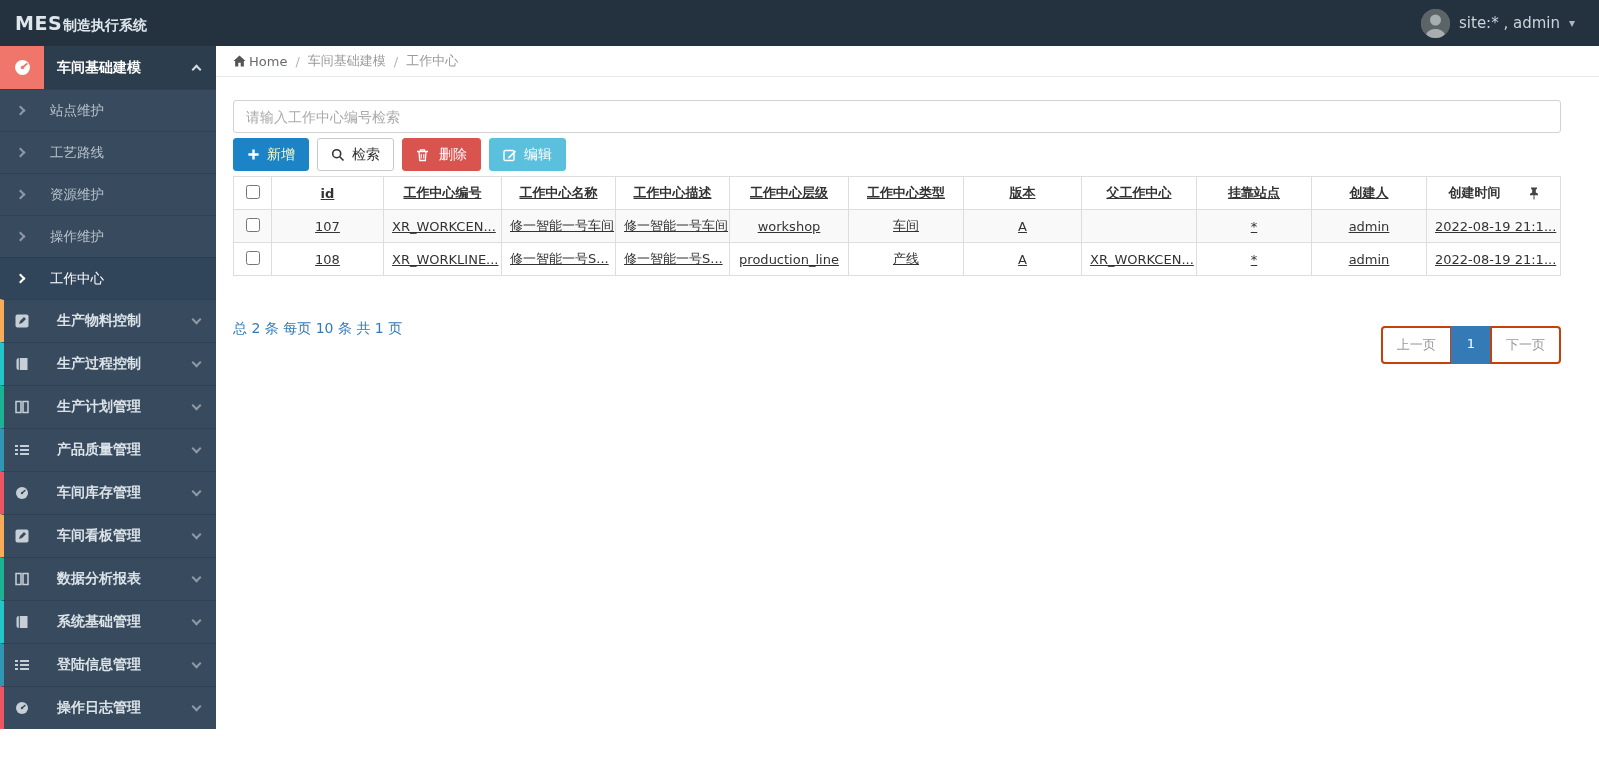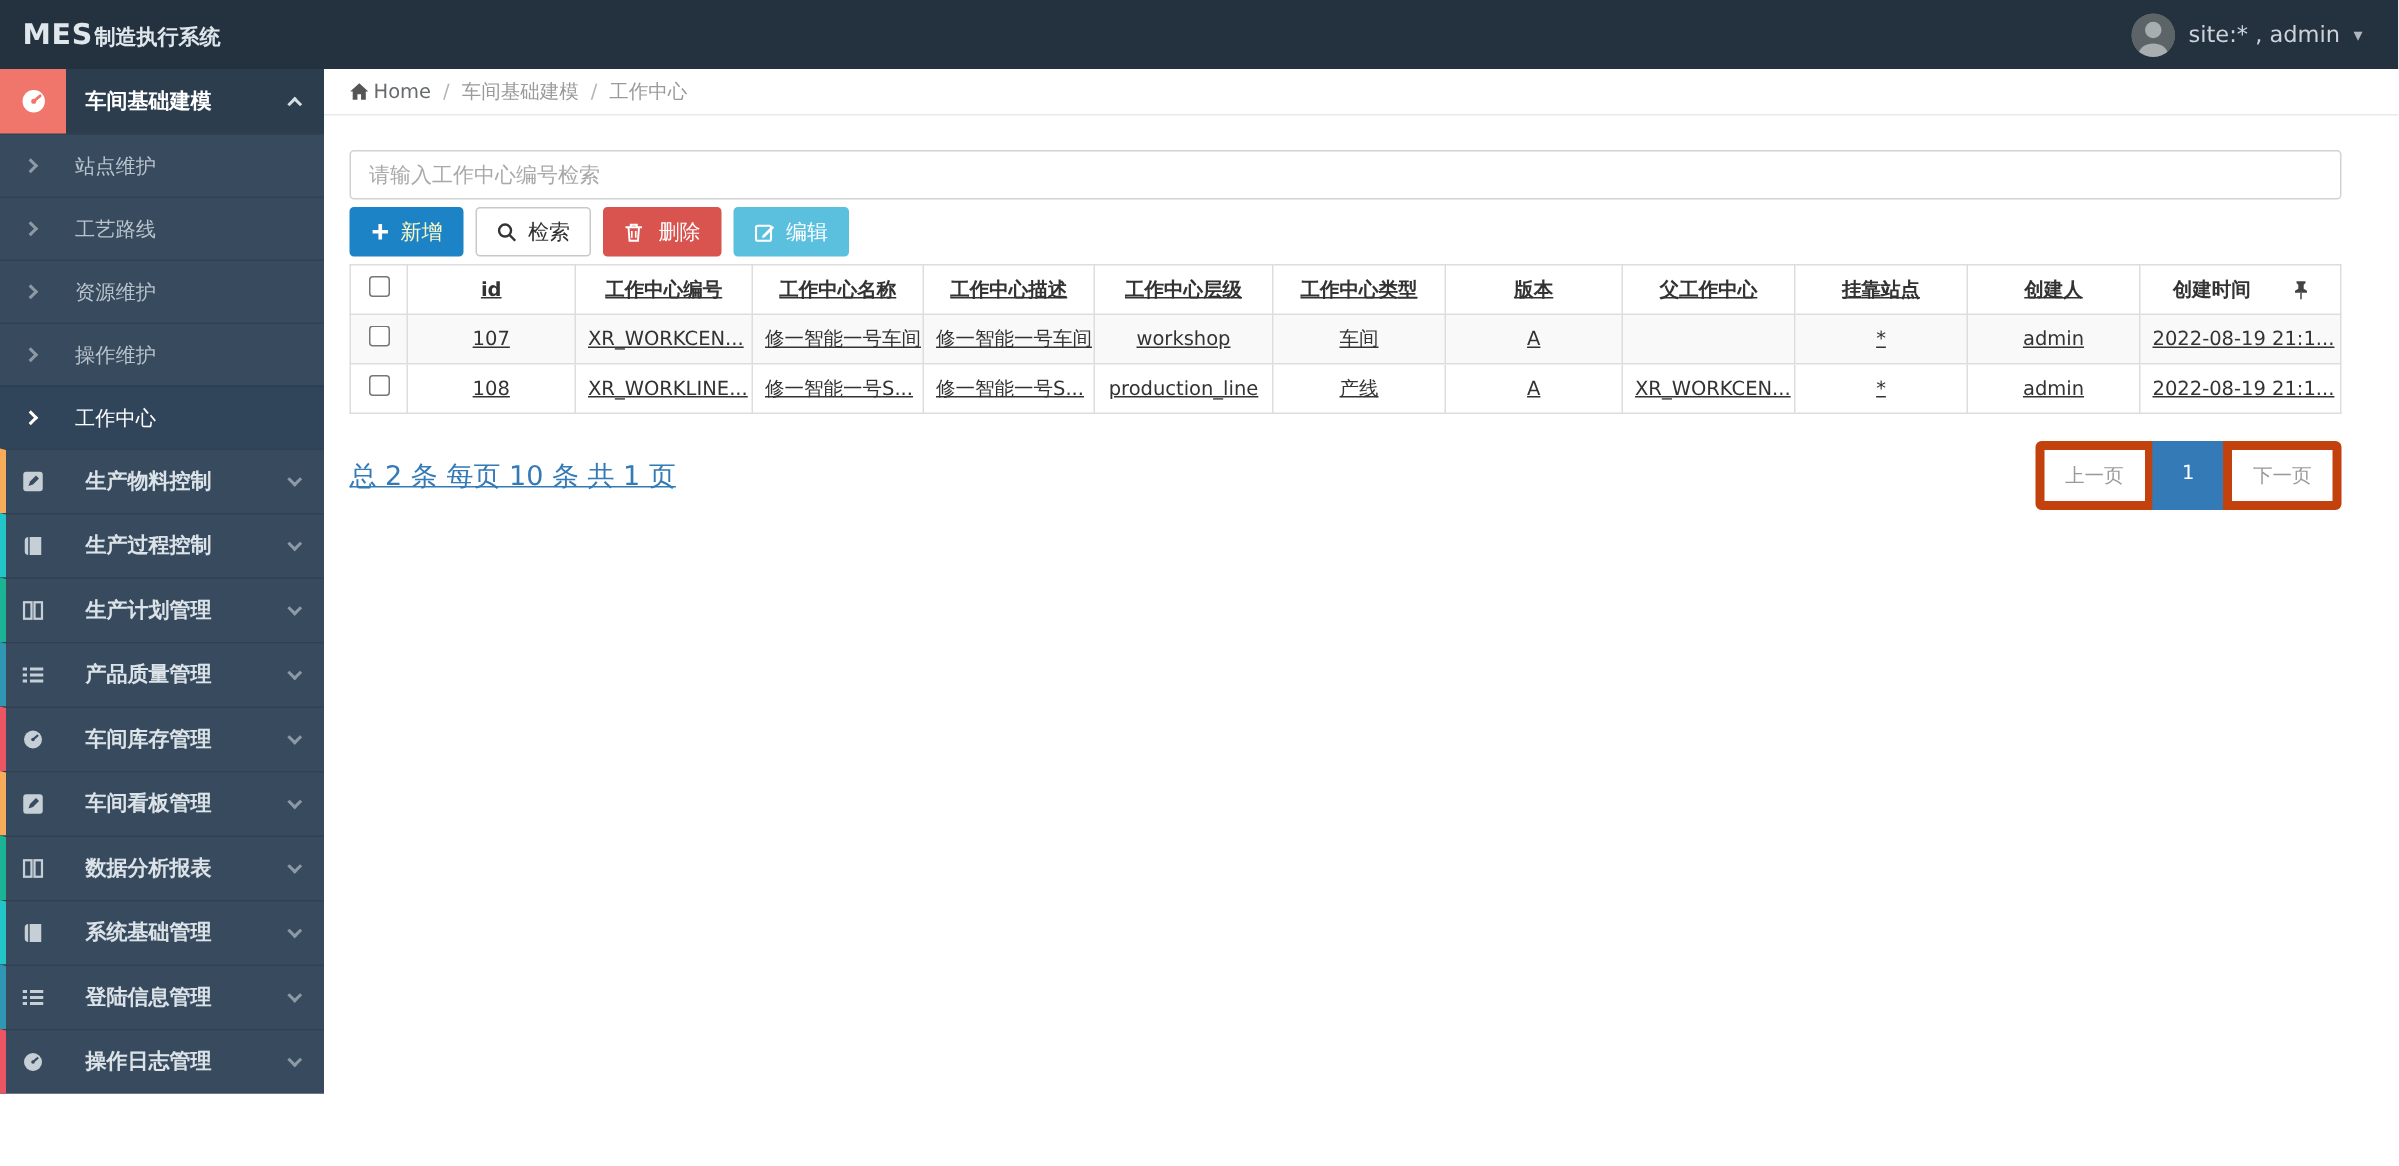--- a/index.html
+++ b/index.html
@@ -67,23 +67,23 @@
   .grid th, .grid td { border:1px solid #ddd; height:33px; padding:0 8px; overflow:hidden; white-space:nowrap; }
   .grid th { font-weight:bold; text-align:center; background:#fff; }
   .grid td { text-align:center; }
   .grid td.al { text-align:left; }
   .grid tr.striped td { background:#f9f9f9; }
   .grid .cb-cell { text-align:center; }
   .grid input[type=checkbox] { width:14px; height:14px; cursor:pointer; }
   .th-pin { display:inline-flex; align-items:center; gap:28px; }
 
   .pagefoot { margin-top:18px; display:flex; justify-content:space-between; align-items:center; }
-  .summary { color:#337ab7; font-size:18px;text-decoration:underline; }
+  .summary { color:#337ab7; font-size:14px; }
   .pager { display:flex; }
-  .pager .pg { border:6px solid #c2410c; background:#fff; color:#999; font-size:13px; padding:8px 14px; margin-left:-1px; cursor:pointer; }
+  .pager .pg { border:2px solid #c2410c; background:#fff; color:#999; font-size:13px; padding:8px 14px; margin-left:-1px; cursor:pointer;margin-top:32px; }
   .pager .pg.first { border-radius:4px 0 0 4px; }
   .pager .pg.last  { border-radius:0 4px 4px 0; }
   .pager .pg.active { background:#337ab7; border-color:#337ab7; color:#fff; }
 </style>
 </head>
 <body>
 
 <div class="app">
 
   <div class="navbar">

